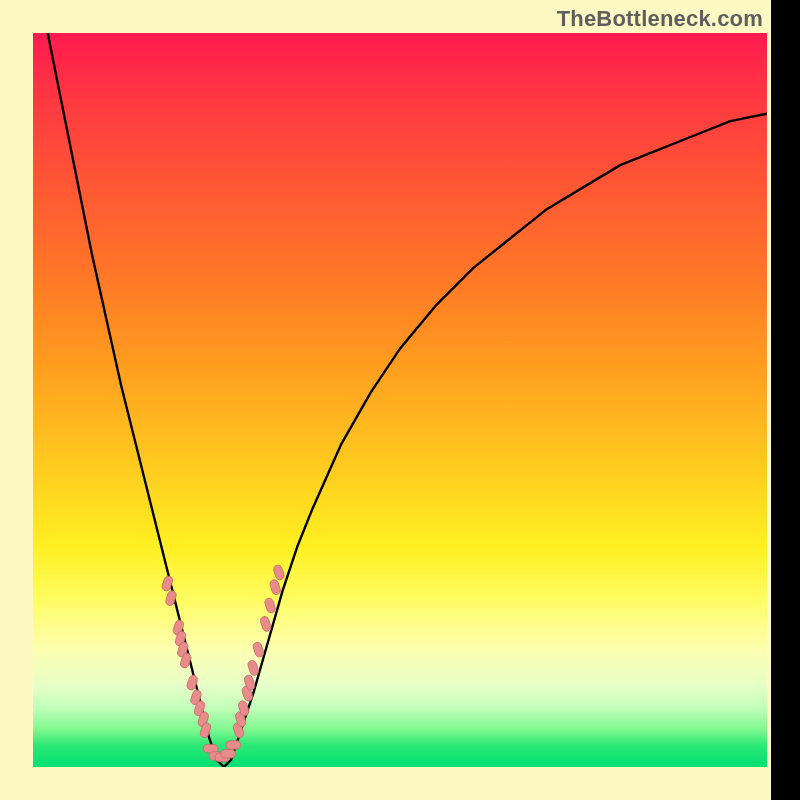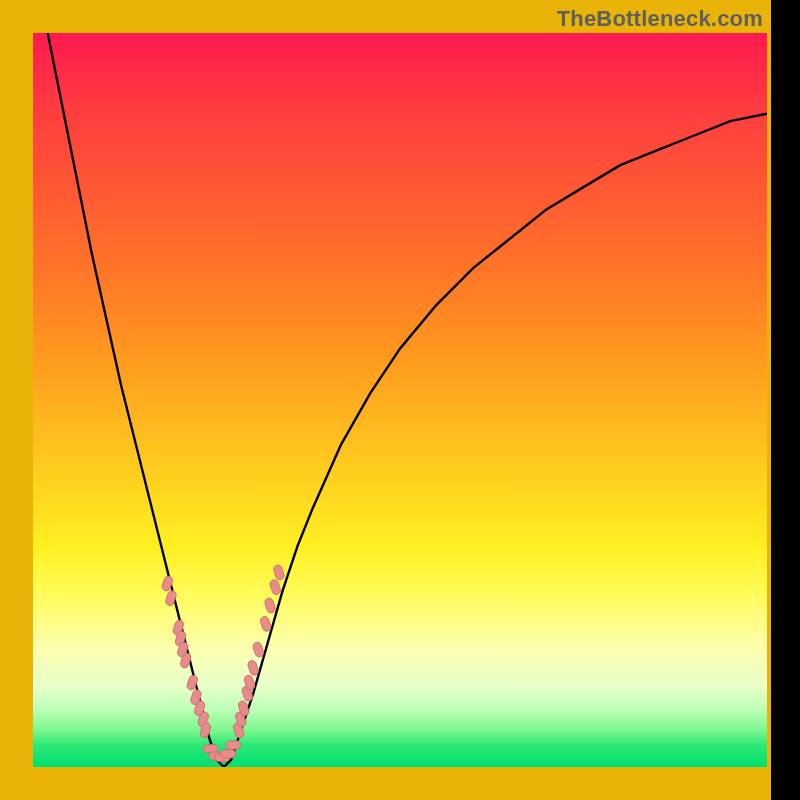--- a/index.html
+++ b/index.html
@@ -10,21 +10,21 @@
     overflow: hidden;
     background: #000;
     font-family: Arial, Helvetica, sans-serif;
   }
   .frame {
     position: absolute;
     top: 0;
     left: 0;
     width: 771px;
     height: 800px;
-    background: #eab308;
+    background: #fef9c3;
   }
   .plot-area {
     position: absolute;
     top: 33px;
     left: 33px;
     width: 734px;
     height: 734px;
     
     background: linear-gradient(to bottom,
       #ff1a4f 0%,

